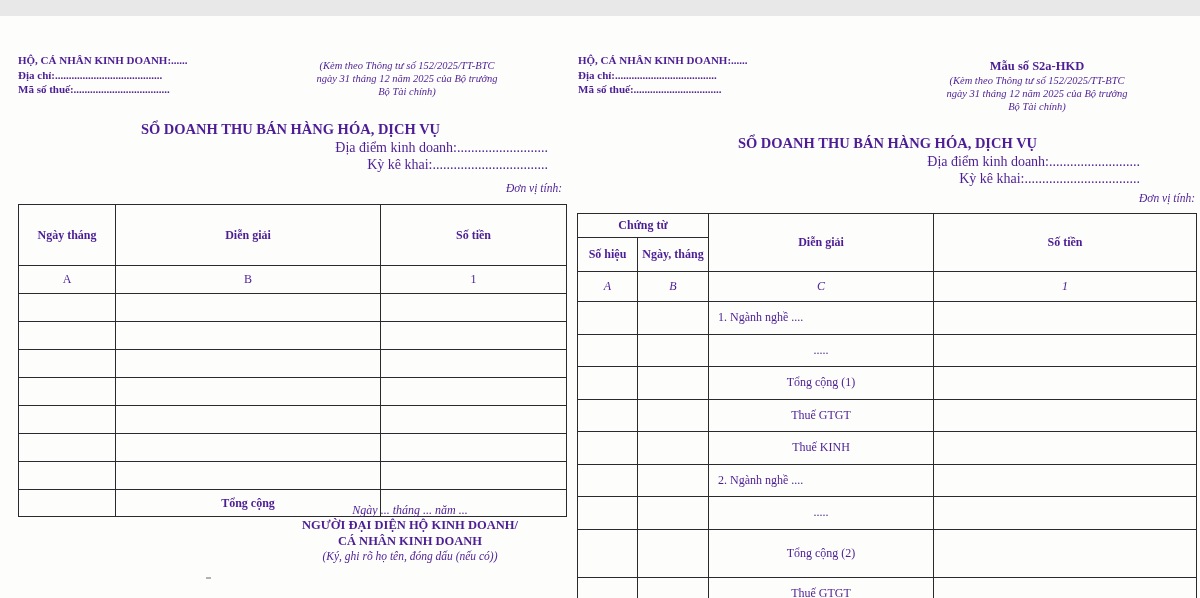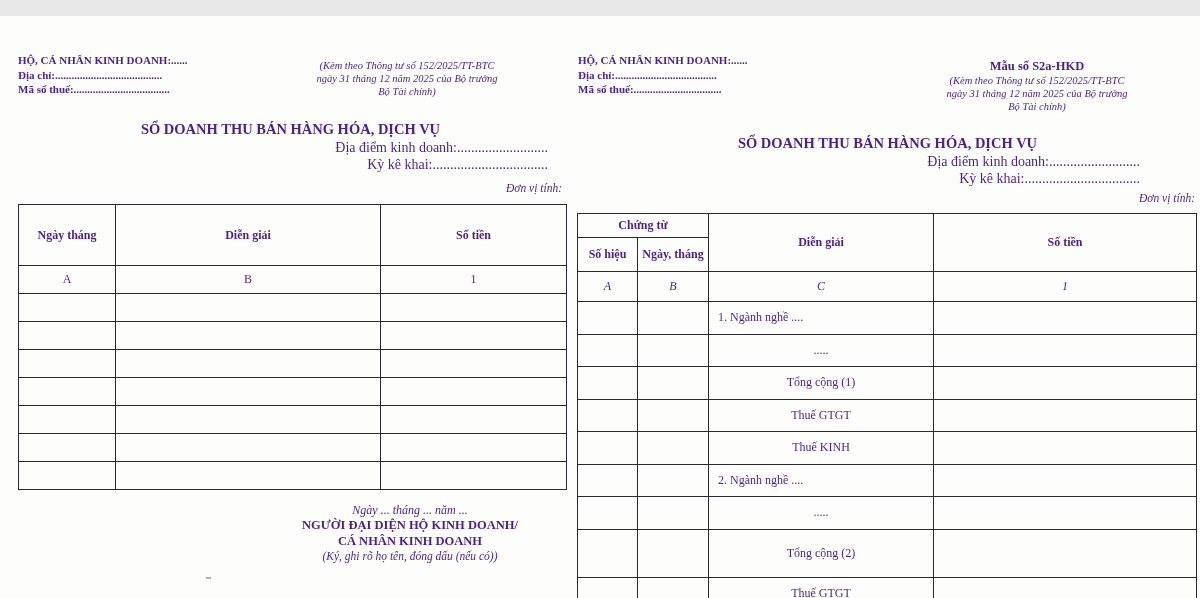--- a/index.html
+++ b/index.html
@@ -100,20 +100,25 @@
       <tr style="height:28px">
           <td></td>
           <td></td>
           <td></td>
         </tr>
       <tr style="height:28px">
           <td></td>
           <td></td>
           <td></td>
         </tr>
+      <tr style="height:27px">
+        <td></td>
+        <td class="bold">Tổng cộng</td>
+        <td></td>
+      </tr>
     </tbody>
   </table>
 
   <div class="abs sig-block" style="left:245px; top:487px; width:330px;">
     <div class="sig-date">Ngày ... tháng ... năm ...</div>
     <div class="sig-role">NGƯỜI ĐẠI DIỆN HỘ KINH DOANH/</div>
     <div class="sig-role">CÁ NHÂN KINH DOANH</div>
     <div class="sig-note">(Ký, ghi rõ họ tên, đóng dấu (nếu có))</div>
   </div>
 

